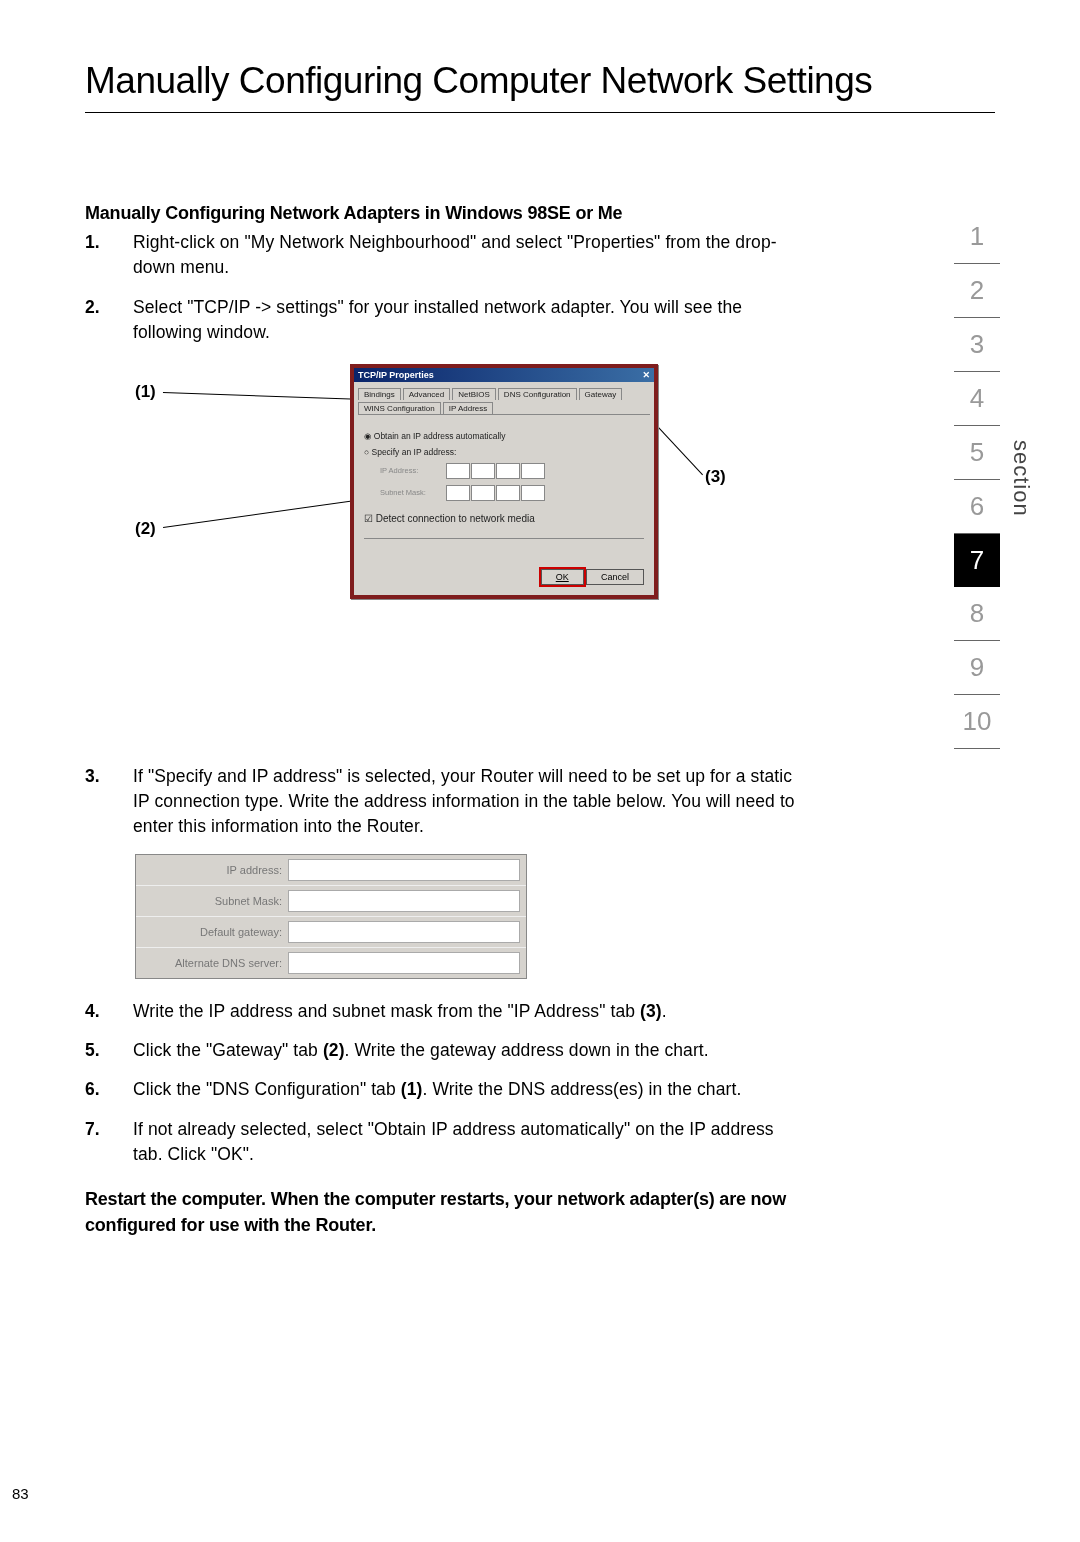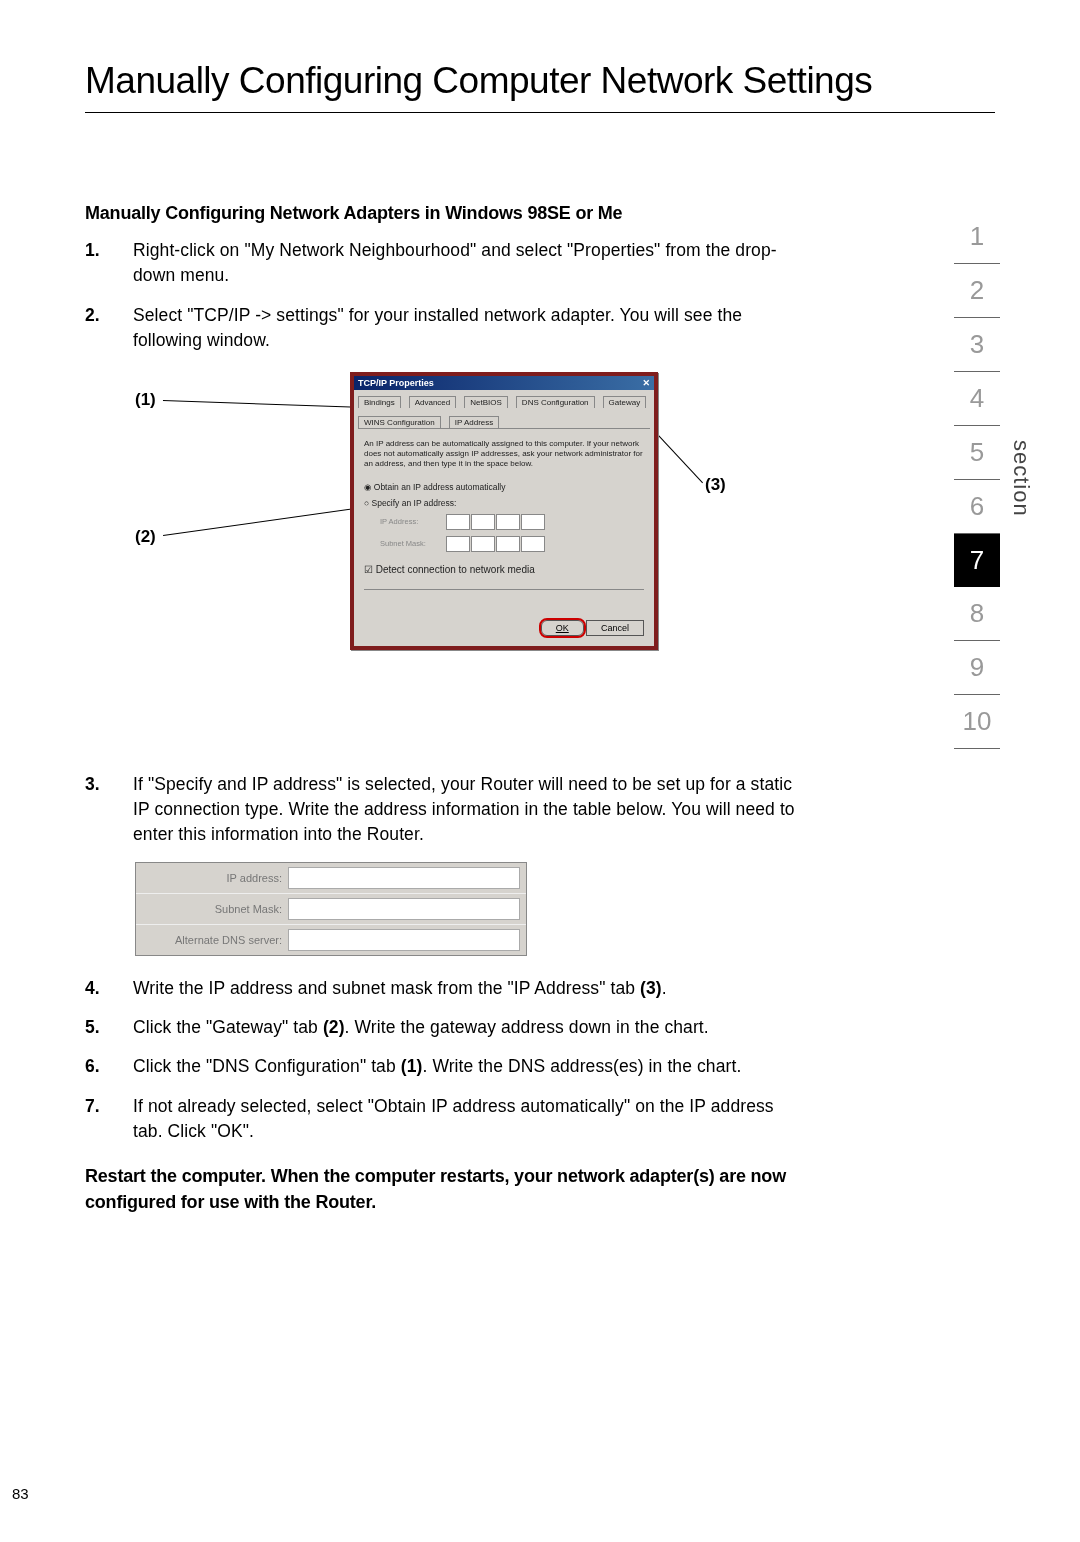--- a/index.html
+++ b/index.html
@@ -28,21 +28,21 @@
   .title-underline {
     border-bottom: 1px solid #000;
     margin-bottom: 90px;
   }
   .content {
     width: 78%;
   }
   .subheading {
     font-weight: 700;
     font-size: 18px;
-    margin-bottom: 14px;
+    margin-bottom: 6px;
     font-family: "Trebuchet MS", "Helvetica Neue", sans-serif;
     letter-spacing: -0.2px;
   }
   ol.steps {
     list-style: none;
     padding: 0;
     margin: 0;
   }
   ol.steps > li {
     display: flex;
@@ -141,21 +141,21 @@
     background: linear-gradient(90deg,#0a246a,#3a6ea5);
     color: #fff;
     padding: 2px 4px;
     font-size: 9px;
     font-weight: 700;
     display: flex;
     justify-content: space-between;
   }
   .dialog .tabs {
     display: flex;
-    gap: 8px;
+    gap: 2px;
     margin: 6px 4px 0 4px;
     border-bottom: 1px solid #888;
     font-size: 8px;
     flex-wrap: wrap;
   }
   .dialog .tabs span {
     padding: 1px 5px;
     border: 1px solid #888;
     border-bottom: none;
     background: #d6d3ce;
@@ -190,21 +190,21 @@
     padding: 6px 10px 10px 10px;
   }
   .dialog .btns button {
     font-size: 9px;
     padding: 2px 14px;
     background: #d6d3ce;
     border: 1px solid #555;
   }
   .dialog .btns button.ok {
     outline: 2px solid #cc0000;
-    border-radius: 6px;
+    border-radius: 0;
     text-decoration: underline;
   }
 
   .table2 {
     margin: 6px 0 20px 50px;
     width: 390px;
     border: 1px solid #888;
     background: #d6d3ce;
   }
   .table2 .row {
@@ -281,21 +281,20 @@
         <div class="tabs" id="dialog-tabs">
             <span>Bindings</span>
             <span>Advanced</span>
             <span>NetBIOS</span>
             <span>DNS Configuration</span>
             <span>Gateway</span>
             <span>WINS Configuration</span>
             <span>IP Address</span>
           </div>
         <div class="body">
-          <div class="desc">An IP address can be automatically assigned to this computer. If your network does not automatically assign IP addresses, ask your network administrator for an address, and then type it in the space below.</div>
           <div class="radio">◉ <span>Obtain an IP address automatically</span></div>
           <div class="radio">○ <span>Specify an IP address:</span></div>
           <div class="ipfield">
             <span class="lbl">IP Address:</span>
             <div class="boxes">
                 <div></div>
                 <div></div>
                 <div></div>
                 <div></div>
               </div>
@@ -329,20 +328,24 @@
     <div class="table2" id="addr-table">
         <div class="row">
           <div class="lbl">IP address:</div>
           <div class="field"></div>
         </div>
         <div class="row">
           <div class="lbl">Subnet Mask:</div>
           <div class="field"></div>
         </div>
         <div class="row">
+          <div class="lbl">Default gateway:</div>
+          <div class="field"></div>
+        </div>
+        <div class="row">
           <div class="lbl">Alternate DNS server:</div>
           <div class="field"></div>
         </div>
       </div>
 
     <ol class="steps" id="steps-bottom">
         <li>
           <span class="num">4.</span>
           <span class="txt">Write the IP address and subnet mask from the "IP Address" tab <span class="bold-inline">(3)</span>.</span>
         </li>

